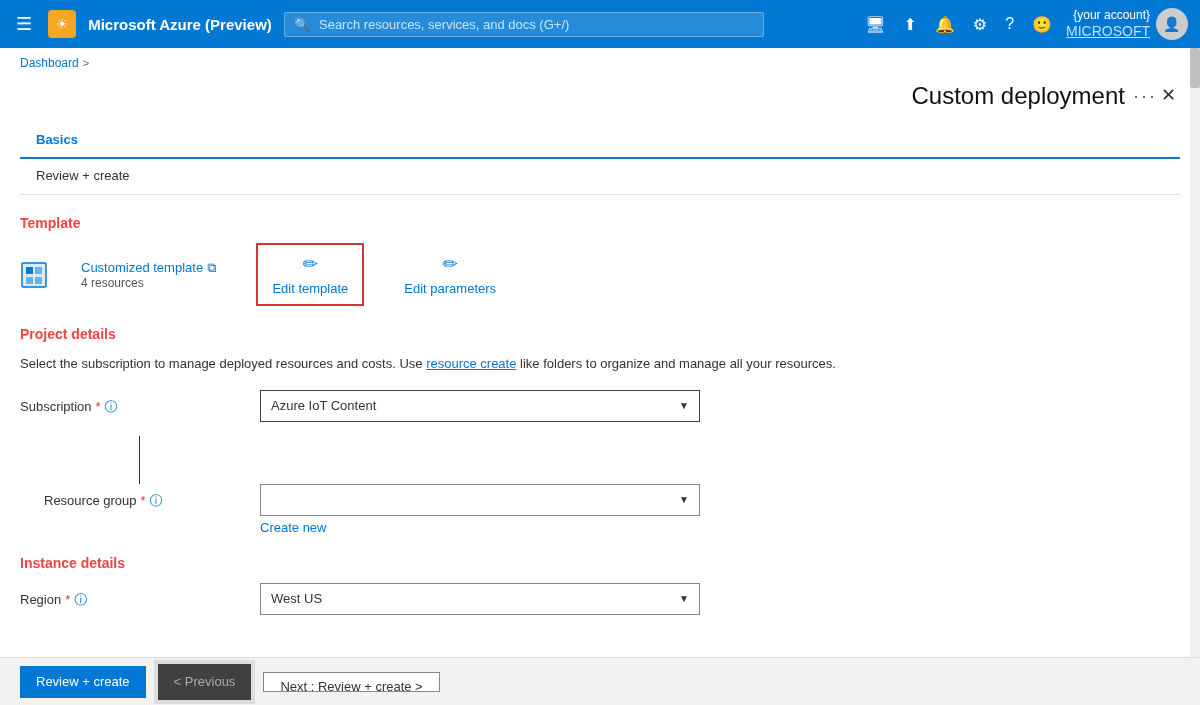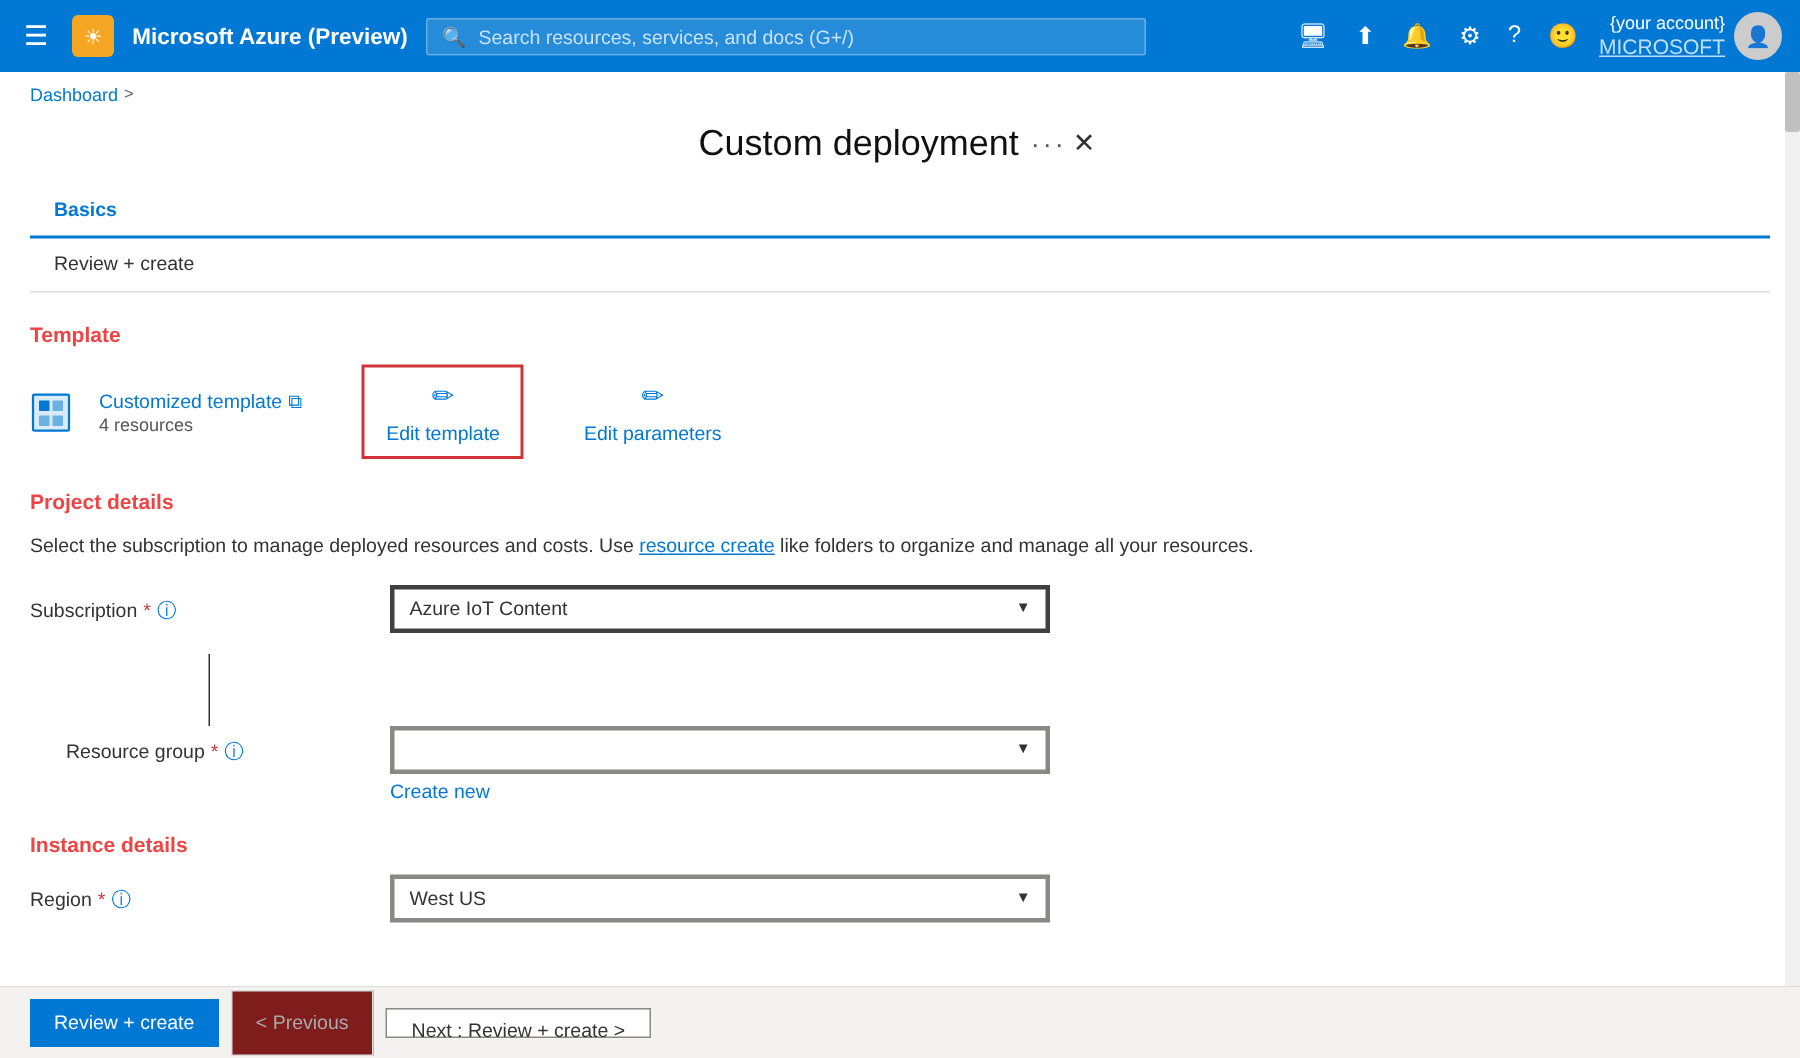--- a/index.html
+++ b/index.html
@@ -44,21 +44,21 @@
     .scroll-thumb {
       position: absolute; top: 0; width: 10px; height: 40px; background: #c0c0c0; border-radius: 2px;
     }
 
     
     .breadcrumb { padding: 8px 20px; font-size: 12px; color: #0078d4; display: flex; align-items: center; gap: 4px; }
     .breadcrumb a { color: #0078d4; text-decoration: none; cursor: pointer; }
     .breadcrumb-sep { color: #666; font-size: 11px; }
 
     
-    .page-header { padding: 4px 20px 12px; display: flex; align-items: flex-start; justify-content: center; }
+    .page-header { padding: 4px 20px 12px; display: flex; align-items: flex-start; justify-content: flex-end; }
     .page-header-left { display: flex; flex-direction: column; gap: 2px; }
     .page-title { font-size: 24px; font-weight: 300; color: #111; display: flex; align-items: center; gap: 8px; }
     .page-title-dots { font-size: 18px; color: #555; cursor: pointer; letter-spacing: 2px; }
     .page-subtitle { font-size: 12px; color: #666; }
     .close-btn { font-size: 18px; cursor: pointer; color: #333; padding: 4px; line-height: 1; }
 
     
     .main-content { padding: 0 20px 0; overflow-y: auto; height: calc(705px - 48px - 36px - 70px - 48px); }
 
     
@@ -68,21 +68,21 @@
       border-bottom: 2px solid transparent; margin-bottom: -1px;
     }
     .tab.active { color: #0078d4; border-bottom: 2px solid #0078d4; font-weight: 600; }
 
     
     .section-title { font-size: 14px; font-weight: 600; margin-bottom: 12px; color: #ef4444; }
     .section { margin-bottom: 20px; }
 
     
     .template-row { display: flex; align-items: center; gap: 40px; margin-bottom: 16px; }
-    .template-info { display: flex; align-items: center; gap: 10px; }
+    .template-info { display: flex; align-items: center; gap: 25px; }
     .template-icon {
       width: 36px; height: 36px; display: flex; align-items: center; justify-content: center;
     }
     .template-icon svg { width: 36px; height: 36px; }
     .template-name { color: #0078d4; text-decoration: none; font-size: 13px; cursor: pointer; display: flex; align-items: center; gap: 4px; }
     .template-resources { font-size: 12px; color: #555; }
 
     
     .template-actions { display: flex; gap: 24px; }
     .template-action-btn {
@@ -100,21 +100,21 @@
     .project-desc a { color: #0078d4; }
 
     
     .form-row { display: flex; align-items: flex-start; margin-bottom: 14px; gap: 0; }
     .form-label-col { width: 240px; display: flex; align-items: center; gap: 4px; padding-top: 8px; font-size: 13px; flex-shrink: 0; }
     .form-label-col.indented { padding-left: 24px; }
     .required { color: #d13438; }
     .info-icon { color: #0078d4; font-size: 13px; cursor: pointer; }
     .form-control-col { flex: 1; }
     .select-box {
-      width: 100%; max-width: 440px; height: 32px; border: 3px solid #404040;
+      width: 100%; max-width: 440px; height: 32px; border: 1px solid #404040;
       padding: 4px 10px; font-size: 13px; background: #fff; cursor: pointer;
       display: flex; align-items: center; justify-content: space-between;
     }
     .select-box.normal { border-color: #8a8886; }
     .select-box-arrow { color: #333; font-size: 10px; }
     .create-new { color: #0078d4; font-size: 13px; cursor: pointer; margin-top: 4px; display: inline-block; }
     .text-input {
       width: 100%; max-width: 440px; height: 32px; border: 1px solid #8a8886;
       padding: 4px 10px; font-size: 13px; background: #fff; outline: none;
     }
@@ -127,21 +127,21 @@
     .footer {
       position: fixed; bottom: 0; left: 0; right: 0;
       height: 48px; background: #f3f2f1; border-top: 1px solid #ddd;
       display: flex; align-items: center; padding: 0 20px; gap: 8px;
     }
     .btn-primary {
       background: #0078d4; color: #fff; border: none; padding: 6px 16px;
       font-size: 13px; cursor: pointer; height: 32px;
     }
     .btn-secondary {
-      background: #7f1d1d; color: #333; border: 1px solid #404040; padding: 6px 16px;
+      background: #404040; color: #333; border: 4px solid #404040; padding: 6px 16px;
       font-size: 13px; cursor: pointer; height: 44px;
     }
     .btn-secondary:disabled, .btn-secondary.disabled { color: #aaa; border-color: #ddd; cursor: default; }
     .btn-outline {
       background: #fff; color: #333; border: 1px solid #8a8886; padding: 6px 16px;
       font-size: 13px; cursor: pointer; height: 20px;
     }
   </style>
 </head>
 <body>

